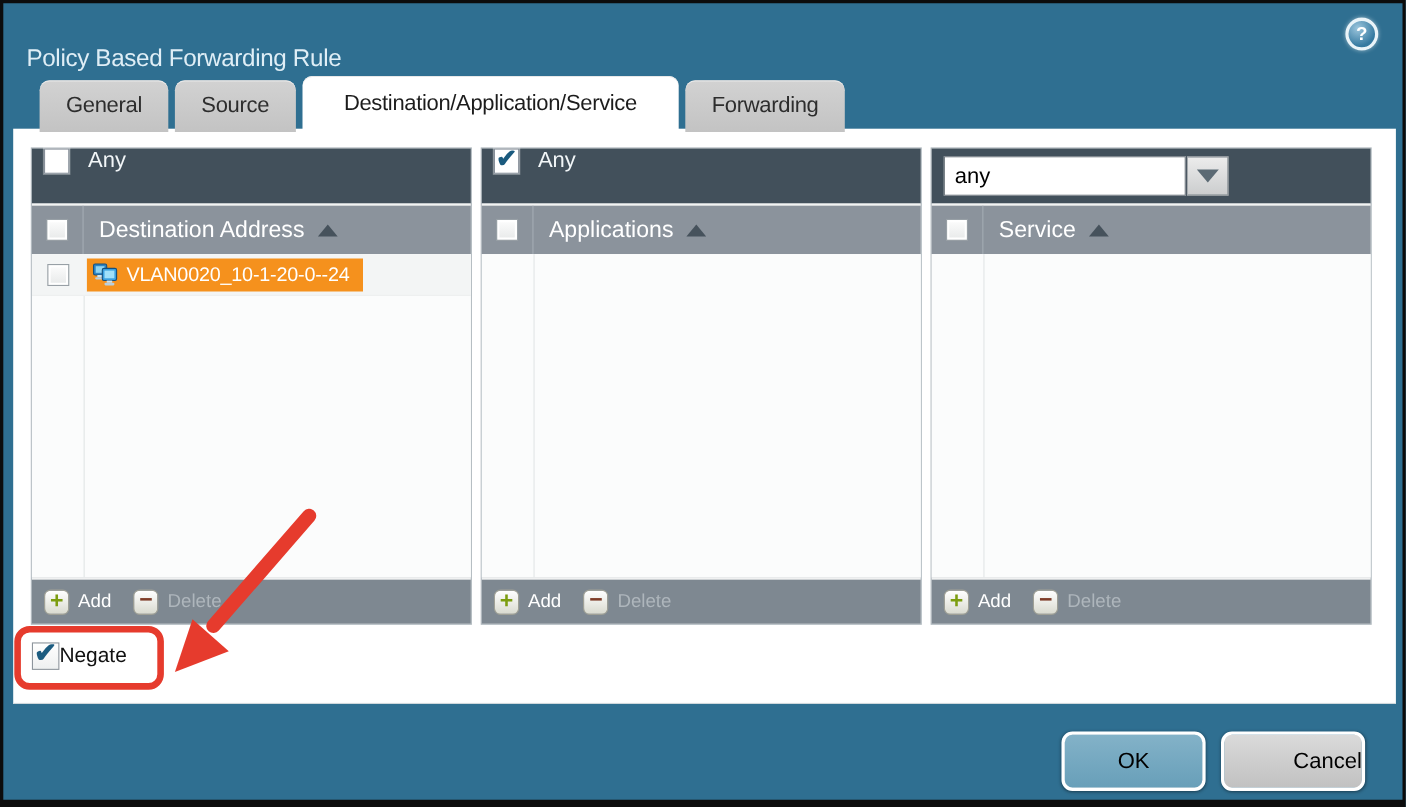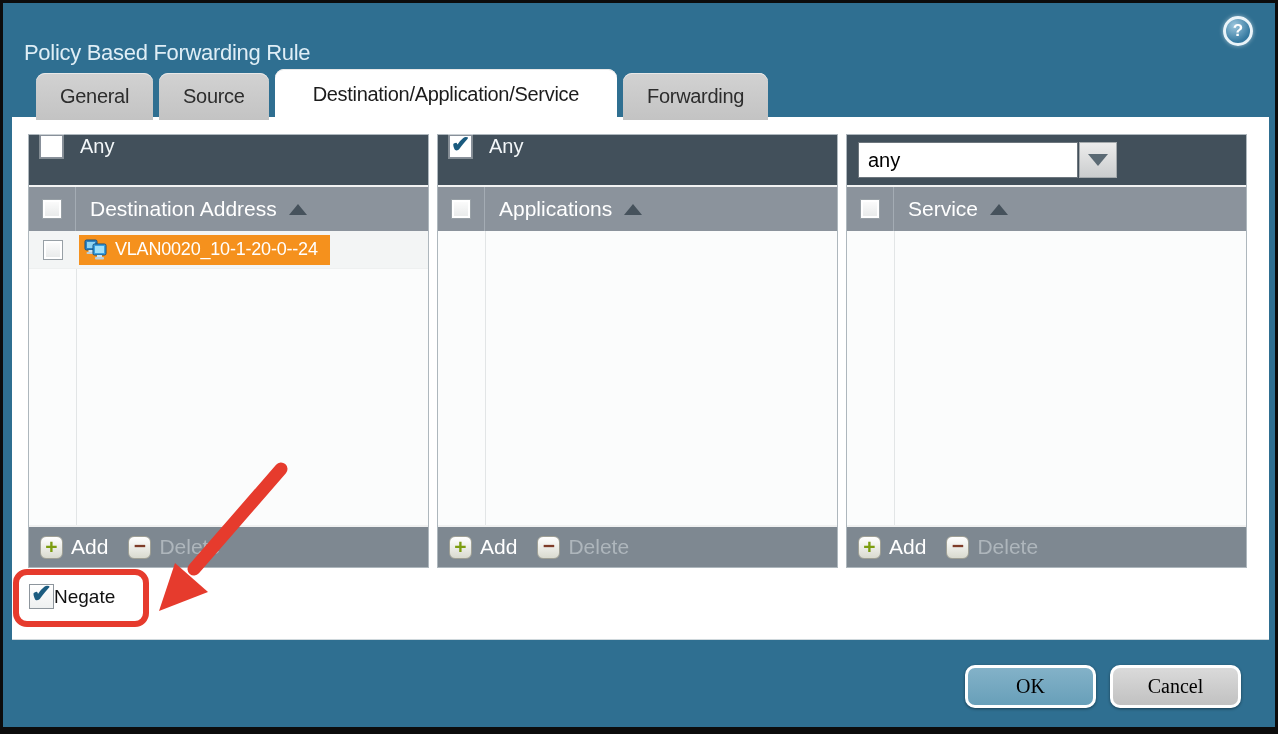--- a/index.html
+++ b/index.html
@@ -85,21 +85,21 @@
     padding:0 12px 0 5px; margin-left:3px;
     font-size:18px; letter-spacing:-0.2px; white-space:nowrap;
   }
 
   .col-footer {
     height:42px; flex:0 0 42px; background:#7e8891;
     border-top:2px solid #f0f1f1;
     display:flex; align-items:center; gap:20px; padding:0 11px;
   }
   .action { display:flex; align-items:center; gap:8px; cursor:pointer; }
-  .action .lbl { color:#fff; font-size:21px; }
+  .action .lbl { color:#fff; font-size:17px; }
   .action.disabled .lbl { color:#aeb6bc; }
   .icon-btn {
     width:23px; height:23px; border-radius:6px;
     background:linear-gradient(#ffffff,#d9dacf);
     border:1px solid #9fa096;
     display:flex; align-items:center; justify-content:center;
   }
   .plus-glyph { color:#7c9d10; font-size:21px; font-weight:700; line-height:1; margin-top:-2px; }
   .minus-glyph { color:#7e3c28; font-size:21px; font-weight:700; line-height:1; margin-top:-3px; }
 
@@ -149,27 +149,27 @@
     position:absolute; left:10px; top:566px; width:136px; height:58px;
     border:6px solid #e63b2d; border-radius:14px; z-index:6;
     pointer-events:none;
   }
 
   
   .arrow-overlay { position:absolute; left:0; top:0; width:1278px; height:734px; z-index:7; pointer-events:none; }
 
   
   .btn {
-    position:absolute; top:662px; width:131px; height:43px;
+    position:absolute; top:662px; width:131px; height:54px;
     border-radius:10px; border:3px solid #ffffff;
-    font-size:20px; color:#000; font-family:Liberation Serif, serif;
+    font-size:20px; color:#000; font-family:Liberation Sans, sans-serif;
     cursor:pointer; box-shadow:0 1px 3px rgba(0,0,0,.45);
   }
   .btn-ok { left:962px; background:linear-gradient(#83b2c8,#689fb9); }
-  .btn-cancel { left:1107px; background:linear-gradient(#dadada,#c1c1c1); }
+  .btn-cancel { left:1107px; background:linear-gradient(#dadada,#c1c1c1);text-align:right; }
 
   
   .net-icon { width:24px; height:22px; display:block; }
 </style>
 </head>
 <body>
 
 <div class="dialog">
 
   <div class="titlebar-text">Policy Based Forwarding Rule</div>

